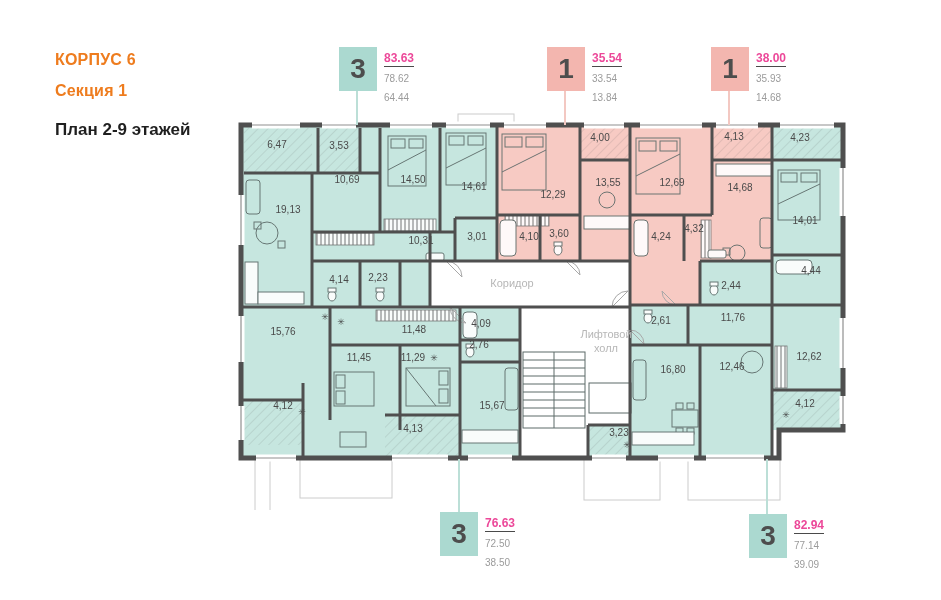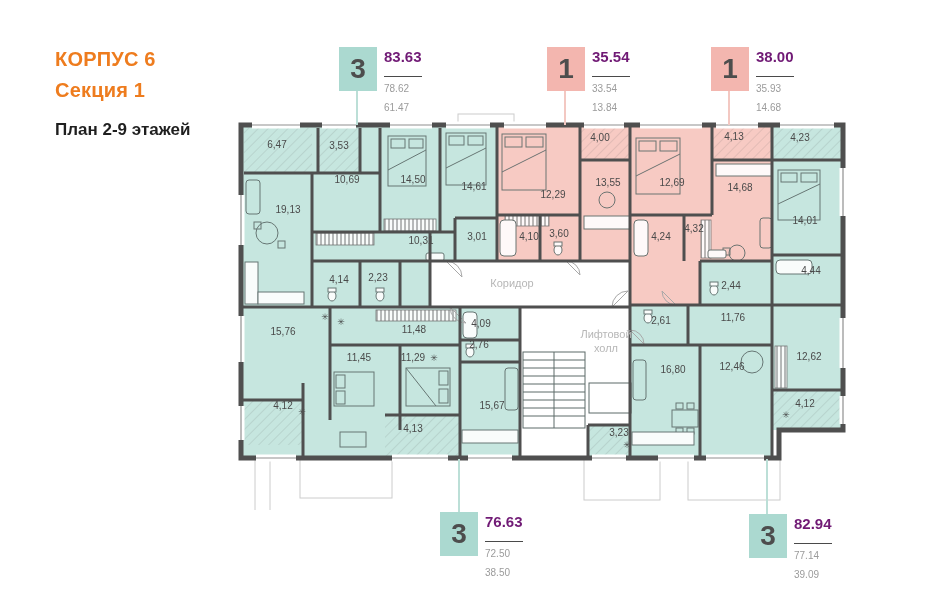--- a/index.html
+++ b/index.html
@@ -1,30 +1,30 @@
 <!DOCTYPE html>
 <html><head>
 <meta charset="utf-8">
 <style>
   html,body{margin:0;padding:0;background:#ffffff;}
   .stage{position:relative;width:941px;height:600px;background:#ffffff;overflow:hidden;
          font-family:"Liberation Sans",sans-serif;}
   
   .title-block{position:absolute;left:55px;top:44px;}
-  .title-orange{font-size:20px;font-weight:800;color:#ee7c1e;line-height:31px;letter-spacing:.2px;}
+  .title-orange{font-size:16px;font-weight:800;color:#ee7c1e;line-height:31px;letter-spacing:.2px;}
   .title-sub{font-size:17px;font-weight:700;color:#1f1f1f;line-height:24px;margin-top:12px;}
   
   .callout{position:absolute;display:flex;align-items:flex-start;}
   .badge{width:38px;height:44px;display:flex;align-items:center;justify-content:center;
          font-size:28px;font-weight:800;color:#4d4d4d;}
   .callout.teal .badge{background:#abd9d0;}
   .callout.pink .badge{background:#f3b6af;}
   .vals{margin-left:7px;padding-top:1px;}
-  .total{display:inline-block;font-size:15px;font-weight:700;color:#701a75;
-         border-bottom:1.5px solid #4a4a4a;padding-bottom:11px;}
+  .total{display:inline-block;font-size:12px;font-weight:700;color:#ec4899;
+         border-bottom:1.5px solid #4a4a4a;padding-bottom:1px;}
   .sub{font-size:10px;color:#9b9b9b;line-height:14px;margin-top:5px;}
   .leader{position:absolute;width:2px;}
   .leader.teal{background:#bcdfd7;}
   .leader.pink{background:#f3c8c2;}
   
   svg{position:absolute;left:0;top:0;}
   .room-label{font-family:"Liberation Sans",sans-serif;font-size:10px;fill:#4a4a4a;text-anchor:middle;}
   .zone-label{font-family:"Liberation Sans",sans-serif;font-size:11px;fill:#b7b7b7;text-anchor:middle;}
   .wall{stroke:#4f4f4f;fill:none;}
   .furn{stroke:#5c6a68;stroke-width:1;fill:none;}
@@ -403,21 +403,21 @@
   <div class="leader pink" style="left:564px;top:91px;height:34px;"></div>
   <div class="leader pink" style="left:728px;top:91px;height:34px;"></div>
   <div class="leader teal" style="left:458px;top:459px;height:53px;"></div>
   <div class="leader teal" style="left:766px;top:459px;height:55px;"></div>
 
   <div class="callout teal" style="left:339px;top:47px;">
     <div class="badge">3</div>
     <div class="vals">
       <div><span class="total">83.63</span></div>
       <div class="sub">78.62</div>
-      <div class="sub">61.47</div>
+      <div class="sub">64.44</div>
     </div>
   </div>
   <div class="callout pink" style="left:547px;top:47px;">
     <div class="badge">1</div>
     <div class="vals">
       <div><span class="total">35.54</span></div>
       <div class="sub">33.54</div>
       <div class="sub">13.84</div>
     </div>
   </div>

